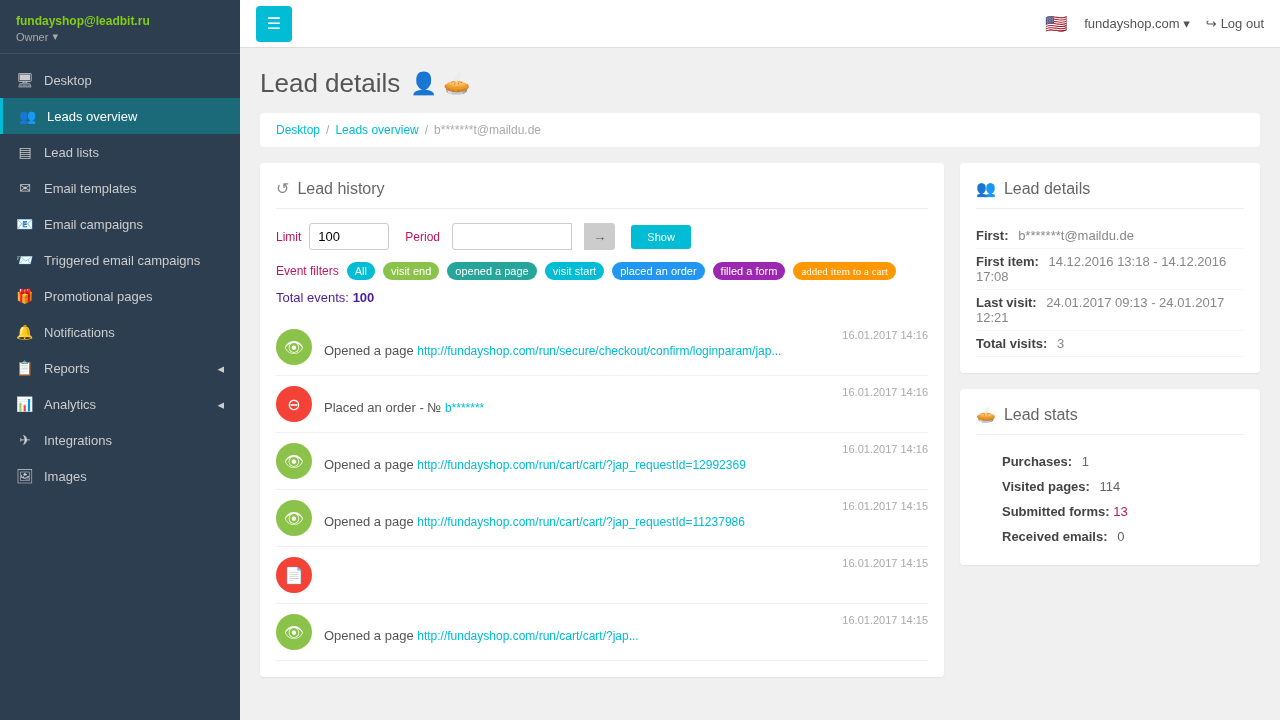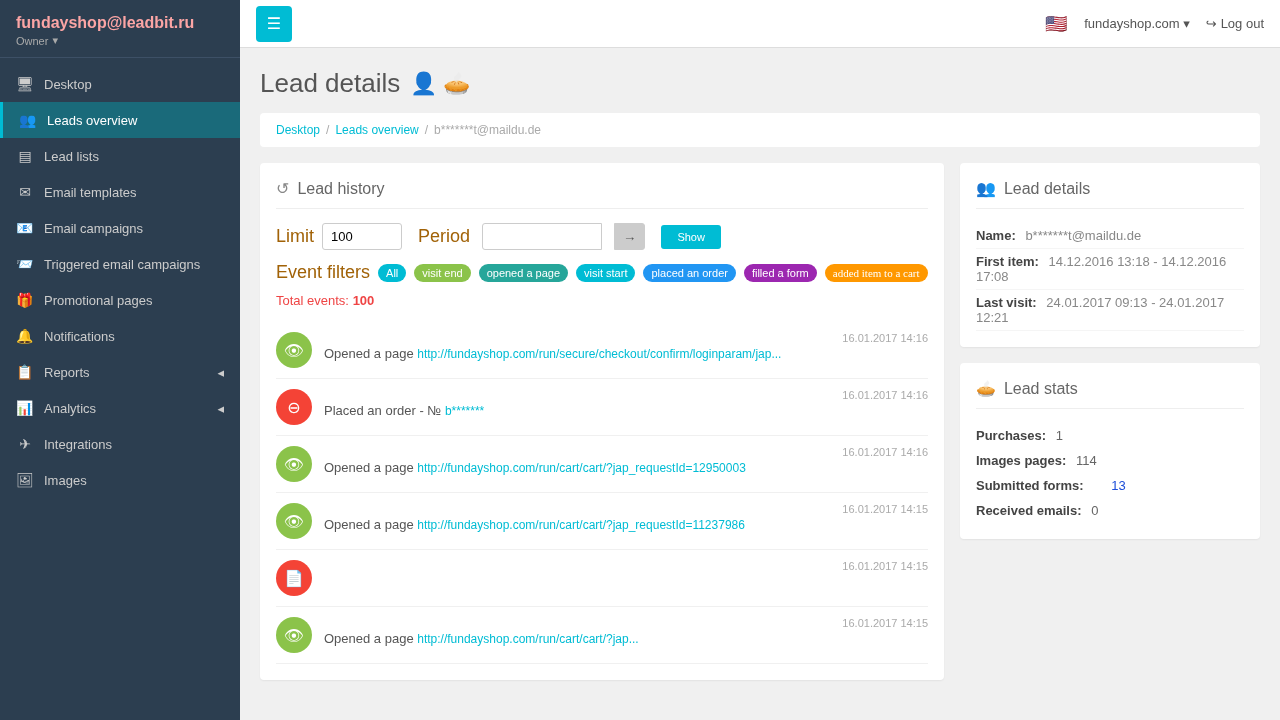--- a/index.html
+++ b/index.html
@@ -14,22 +14,22 @@
       display: flex;
       flex-direction: column;
       height: 720px;
       overflow-y: auto;
     }
     .sidebar-header {
       padding: 14px 16px 10px;
       border-bottom: 1px solid #3d5066;
     }
     .sidebar-username {
-      color: #fca5a5;
-      font-size: 16px;
+      color: #84cc16;
+      font-size: 12px;
       font-weight: bold;
     }
     .sidebar-role {
       color: #aaa;
       font-size: 11px;
       margin-top: 2px;
       display: flex;
       align-items: center;
       gap: 4px;
     }
@@ -151,21 +151,21 @@
 
     
     .filters-row {
       display: flex;
       align-items: center;
       gap: 16px;
       margin-bottom: 12px;
       flex-wrap: wrap;
     }
     .filter-group { display: flex; align-items: center; gap: 8px; }
-    .filter-label { color: #a16207; font-size: 18px; }
+    .filter-label { color: #be185d; font-size: 12px; }
     .filter-input {
       border: 1px solid #ccc;
       border-radius: 3px;
       padding: 5px 8px;
       font-size: 13px;
       width: 80px;
       outline: none;
     }
     .period-group { display: flex; align-items: center; gap: 12px; }
     .period-input {
@@ -210,21 +210,21 @@
       cursor: pointer;
     }
     .badge-all { background: #00bcd4; color: #fff; }
     .badge-green { background: #8bc34a; color: #fff; }
     .badge-teal { background: #26a69a; color: #fff; }
     .badge-cyan { background: #00bcd4; color: #fff; }
     .badge-blue { background: #2196f3; color: #fff; }
     .badge-purple { background: #9c27b0; color: #fff; }
     .badge-orange { background: #ff9800; color: #fff; font-family: Liberation Serif, serif; }
 
-    .total-events { font-size: 13px; color: #ef4444; margin-bottom: 14px; }
+    .total-events { font-size: 13px; color: #4c1d95; margin-bottom: 14px; }
     .total-events strong { font-weight: bold; }
 
     
     .event-list { max-height: 400px; overflow-y: auto; }
     .event-item {
       display: flex;
       align-items: flex-start;
       gap: 12px;
       padding: 10px 0;
       border-bottom: 1px solid #f0f0f0;
@@ -247,21 +247,21 @@
     .event-text { font-size: 13px; color: #555; margin-top: 2px; }
     .event-link { color: #00bcd4; font-size: 12px; }
 
     
     .detail-row { padding: 5px 0; font-size: 13px; color: #555; border-bottom: 1px solid #f5f5f5; }
     .detail-label { font-weight: bold; color: #444; }
     .detail-value { color: #888; }
 
     
     .stat-row { padding: 5px 0; font-size: 13px; color: #555; }
-    .stat-label { font-weight: bold; color: #444; }
+    .stat-label { font-weight: bold; color: #444; margin-left: 26px; }
 
     
     ::-webkit-scrollbar { width: 6px; }
     ::-webkit-scrollbar-track { background: #f0f0f0; }
     ::-webkit-scrollbar-thumb { background: #ccc; border-radius: 3px; }
   </style>
 </head>
 <body>
 
 <div id="sidebar">
@@ -436,21 +436,21 @@
                 <div class="event-time">16.01.2017 14:16</div>
                 <div class="event-text">Placed an order - № <span class="event-link">b*******</span></div>
               </div>
             </div>
 
             <div class="event-item">
               <div class="event-icon event-icon-eye">👁</div>
               <div class="event-body">
                 <div class="event-time">16.01.2017 14:16</div>
                 <div class="event-text">
-                  Opened a page <span class="event-link">http://fundayshop.com/run/cart/cart/?jap_requestId=12950003</span>
+                  Opened a page <span class="event-link">http://fundayshop.com/run/cart/cart/?jap_requestId=12992369</span>
                 </div>
               </div>
             </div>
 
             <div class="event-item">
               <div class="event-icon event-icon-eye">👁</div>
               <div class="event-body">
                 <div class="event-time">16.01.2017 14:15</div>
                 <div class="event-text">
                   Opened a page <span class="event-link">http://fundayshop.com/run/cart/cart/?jap_requestId=11237986</span>
@@ -480,49 +480,53 @@
       </div>
 
       <div class="right-panel">
 
         <div class="panel-card">
           <div class="panel-title">
             <span class="panel-title-icon">👥</span>
             <span>Lead details</span>
           </div>
           <div class="detail-row">
-            <span class="detail-label">Name:</span>
+            <span class="detail-label">First:</span>
             <span class="detail-value" style="margin-left:6px;">b*******t@maildu.de</span>
           </div>
           <div class="detail-row">
             <span class="detail-label">First item:</span>
             <span class="detail-value" style="margin-left:6px;">14.12.2016 13:18 - 14.12.2016 17:08</span>
           </div>
           <div class="detail-row">
             <span class="detail-label">Last visit:</span>
             <span class="detail-value" style="margin-left:6px;">24.01.2017 09:13 - 24.01.2017 12:21</span>
+          </div>
+          <div class="detail-row">
+            <span class="detail-label">Total visits:</span>
+            <span class="detail-value" style="margin-left:6px;">3</span>
           </div>
         </div>
 
         <div class="panel-card">
           <div class="panel-title">
             <span class="panel-title-icon">🥧</span>
             <span>Lead stats</span>
           </div>
           <div class="stat-row">
             <span class="stat-label">Purchases:</span>
             <span style="margin-left:6px; color:#666;">1</span>
           </div>
           <div class="stat-row">
-            <span class="stat-label">Images pages:</span>
+            <span class="stat-label">Visited pages:</span>
             <span style="margin-left:6px; color:#666;">114</span>
           </div>
           <div class="stat-row">
             <span class="stat-label">Submitted forms:</span>
-            <span style="margin-left:24px; color:#1d4ed8;">13</span>
+            <span style="margin-left:0; color:#be185d;">13</span>
           </div>
           <div class="stat-row">
             <span class="stat-label">Received emails:</span>
             <span style="margin-left:6px; color:#666;">0</span>
           </div>
         </div>
 
       </div>
     </div>
   </div>

